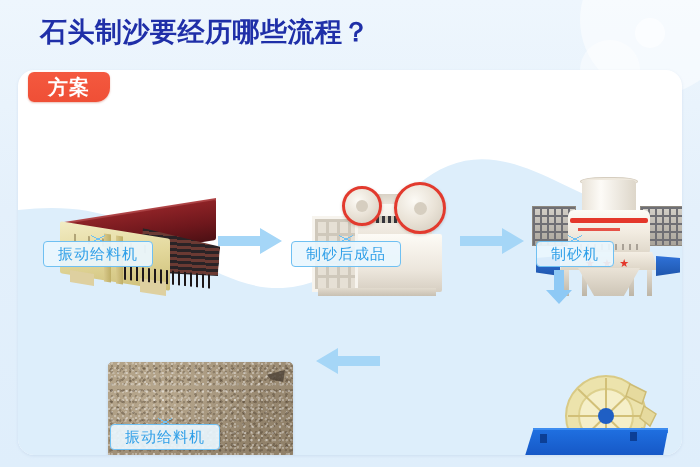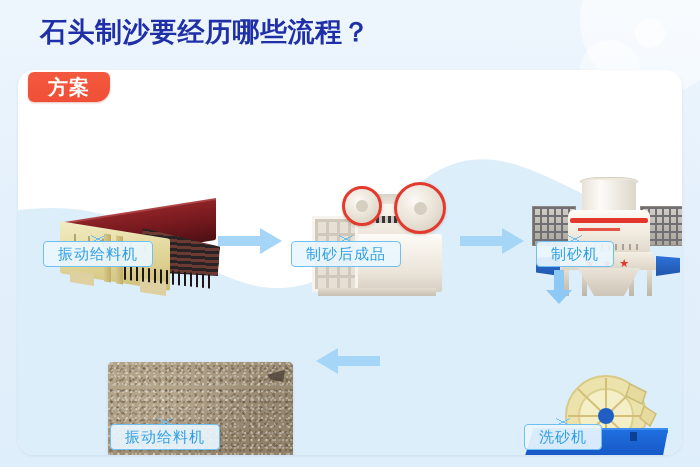--- a/index.html
+++ b/index.html
@@ -448,22 +448,18 @@
     <span>制砂后成品</span>
   </div>
   <div class="caption" id="cap-vsi">
     <span class="notch"></span>
     <span>制砂机</span>
   </div>
   <div class="caption" id="cap-sand">
     <span class="notch"></span>
     <span>振动给料机</span>
   </div>
-  <div class="caption" id="cap-wash">
-    <span class="notch"></span>
-    <span>洗砂机</span>
-  </div>
 
   <div id="tag">
     <span>方案</span>
   </div>
 
 </div>
 
 </body></html>

